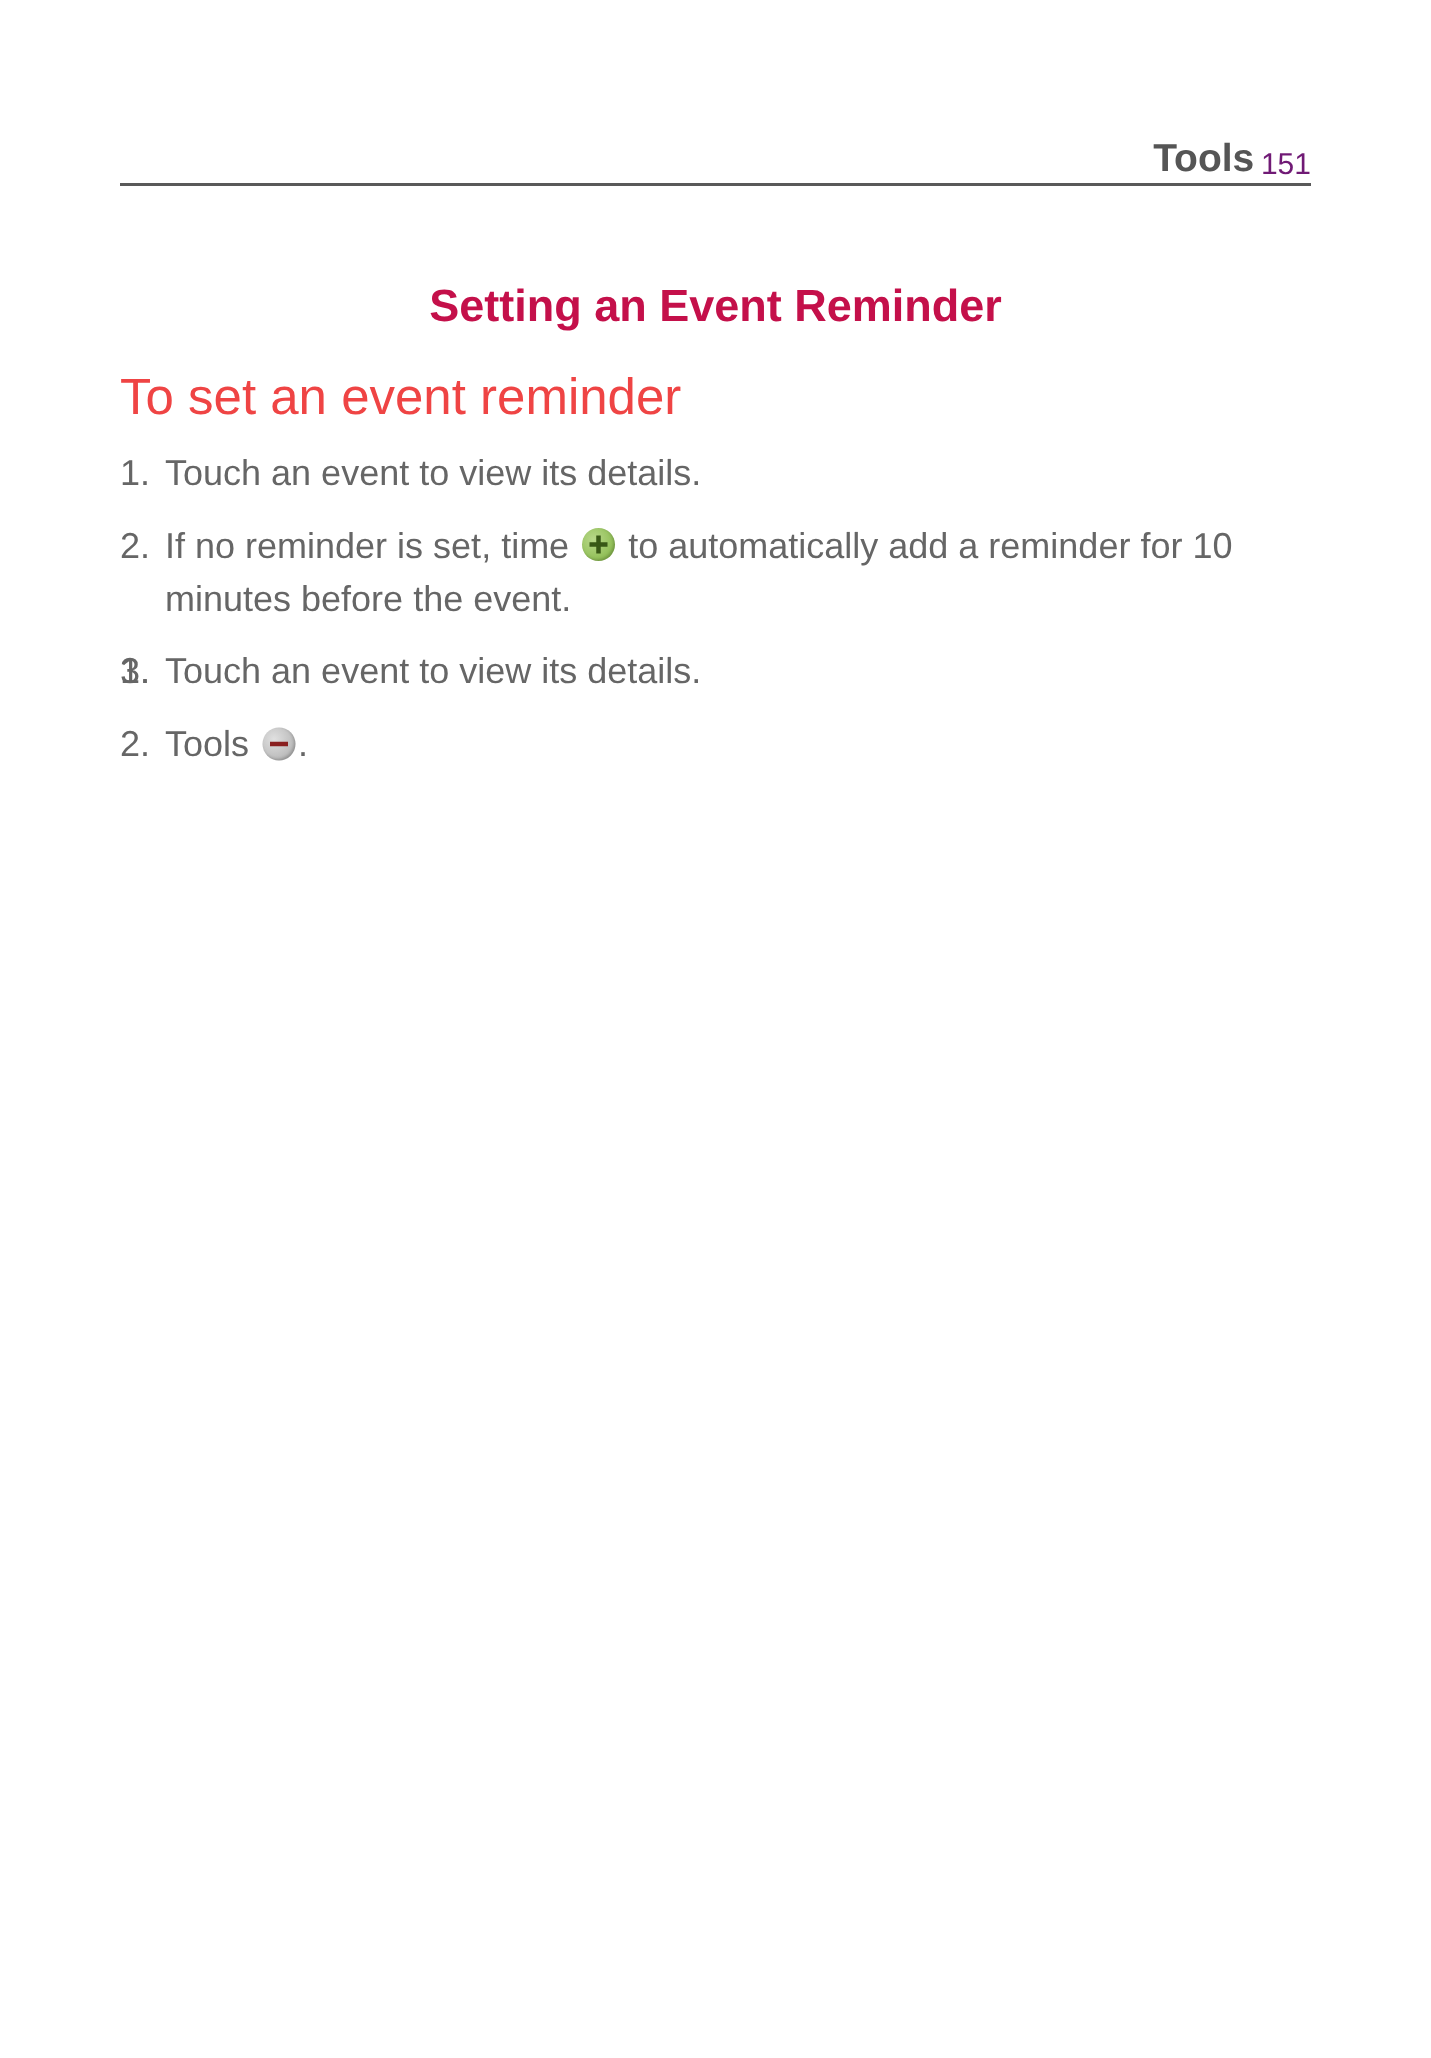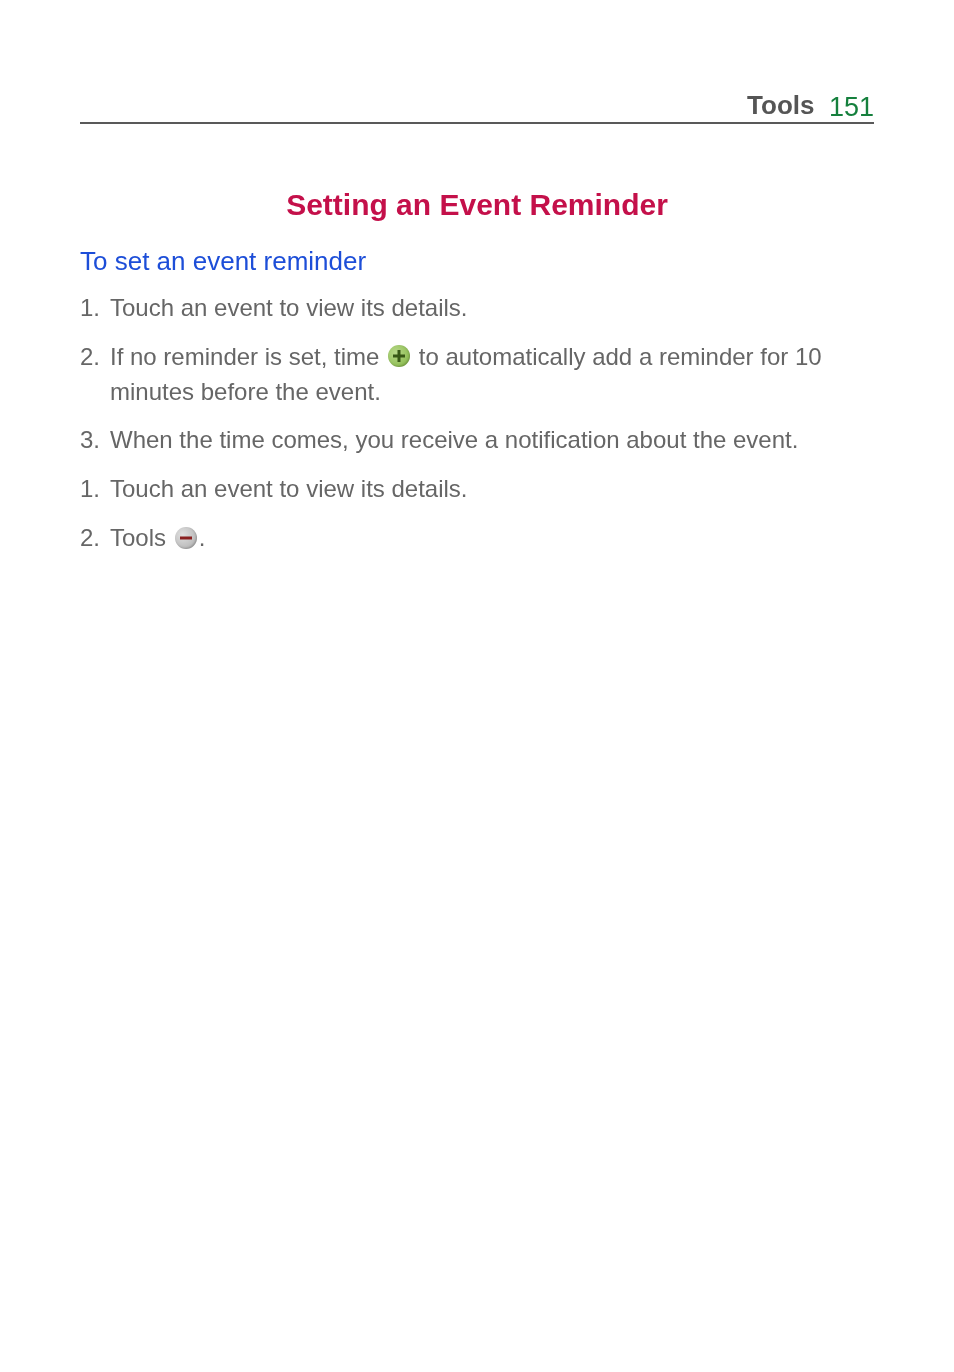--- a/index.html
+++ b/index.html
@@ -35,45 +35,44 @@
       top: 2px;
       background: #ffffff;
       padding-left: 8px;
     }
     .section-name {
       font-size: 26px;
       color: #555555;
       font-weight: 700;
     }
     .page-number {
-      font-size: 27px;
-      color: #15803d;
-      margin-left: 10px;
+      font-size: 20px;
+      color: #701a75;
       position: relative;
       top: 2px;
     }
     .content {
       margin-top: 100px;
     }
     .h1 {
       font-size: 30px;
       color: #c4104a;
       font-weight: bold;
       margin-bottom: 24px;
       text-align: center;
     }
     .intro-text {
       font-size: 24px;
       line-height: 1.45;
       color: #666666;
       margin-bottom: 32px;
     }
     .h2 {
-      font-size: 26px;
-      color: #1d4ed8;
+      font-size: 34px;
+      color: #ef4444;
       font-weight: 400;
       margin-bottom: 14px;
     }
     .list-item {
       font-size: 24px;
       line-height: 1.45;
       color: #666666;
       margin-bottom: 14px;
       padding-left: 30px;
       position: relative;
@@ -168,21 +167,20 @@
     <div class="list-item">
       <span class="list-number">2.</span>
       <span>If no reminder is set, time </span><span class="icon-circle icon-plus"></span><span> to automatically add a reminder for 10 minutes before the event.</span>
     </div>
 
 
     <div class="list-item">
       <span class="list-number">3.</span>
     </div>
 
-    <div class="sub-para">When the time comes, you receive a notification about the event.</div>
 
 
 
     <div class="list-item">
       <span class="list-number">1.</span>
       <span>Touch an event to view its details.</span>
     </div>
 
     <div class="list-item">
       <span class="list-number">2.</span>

